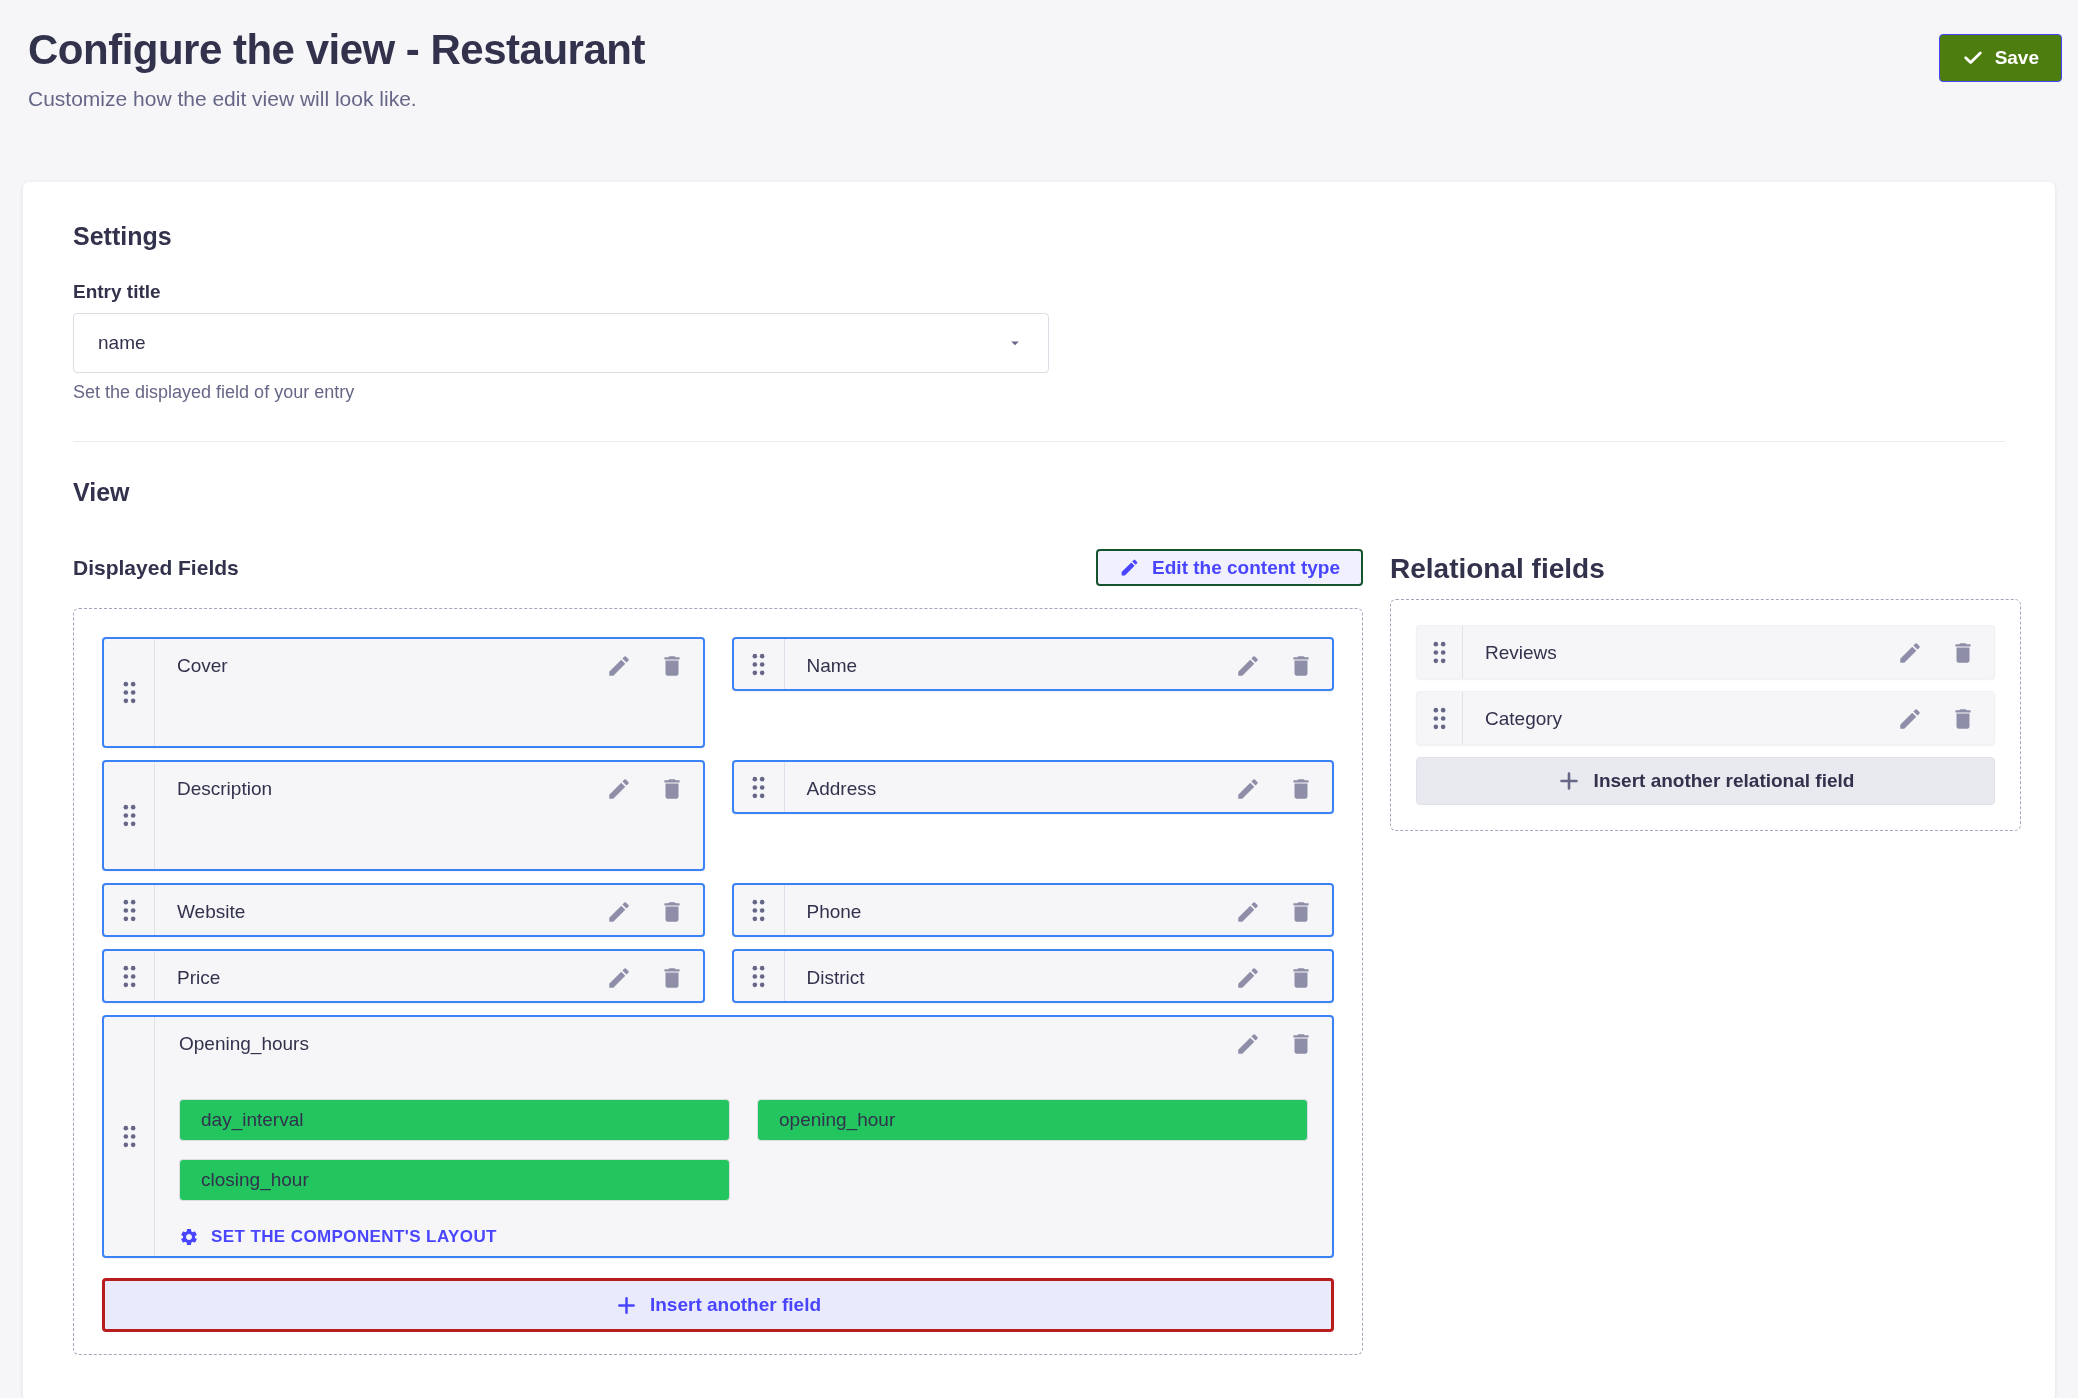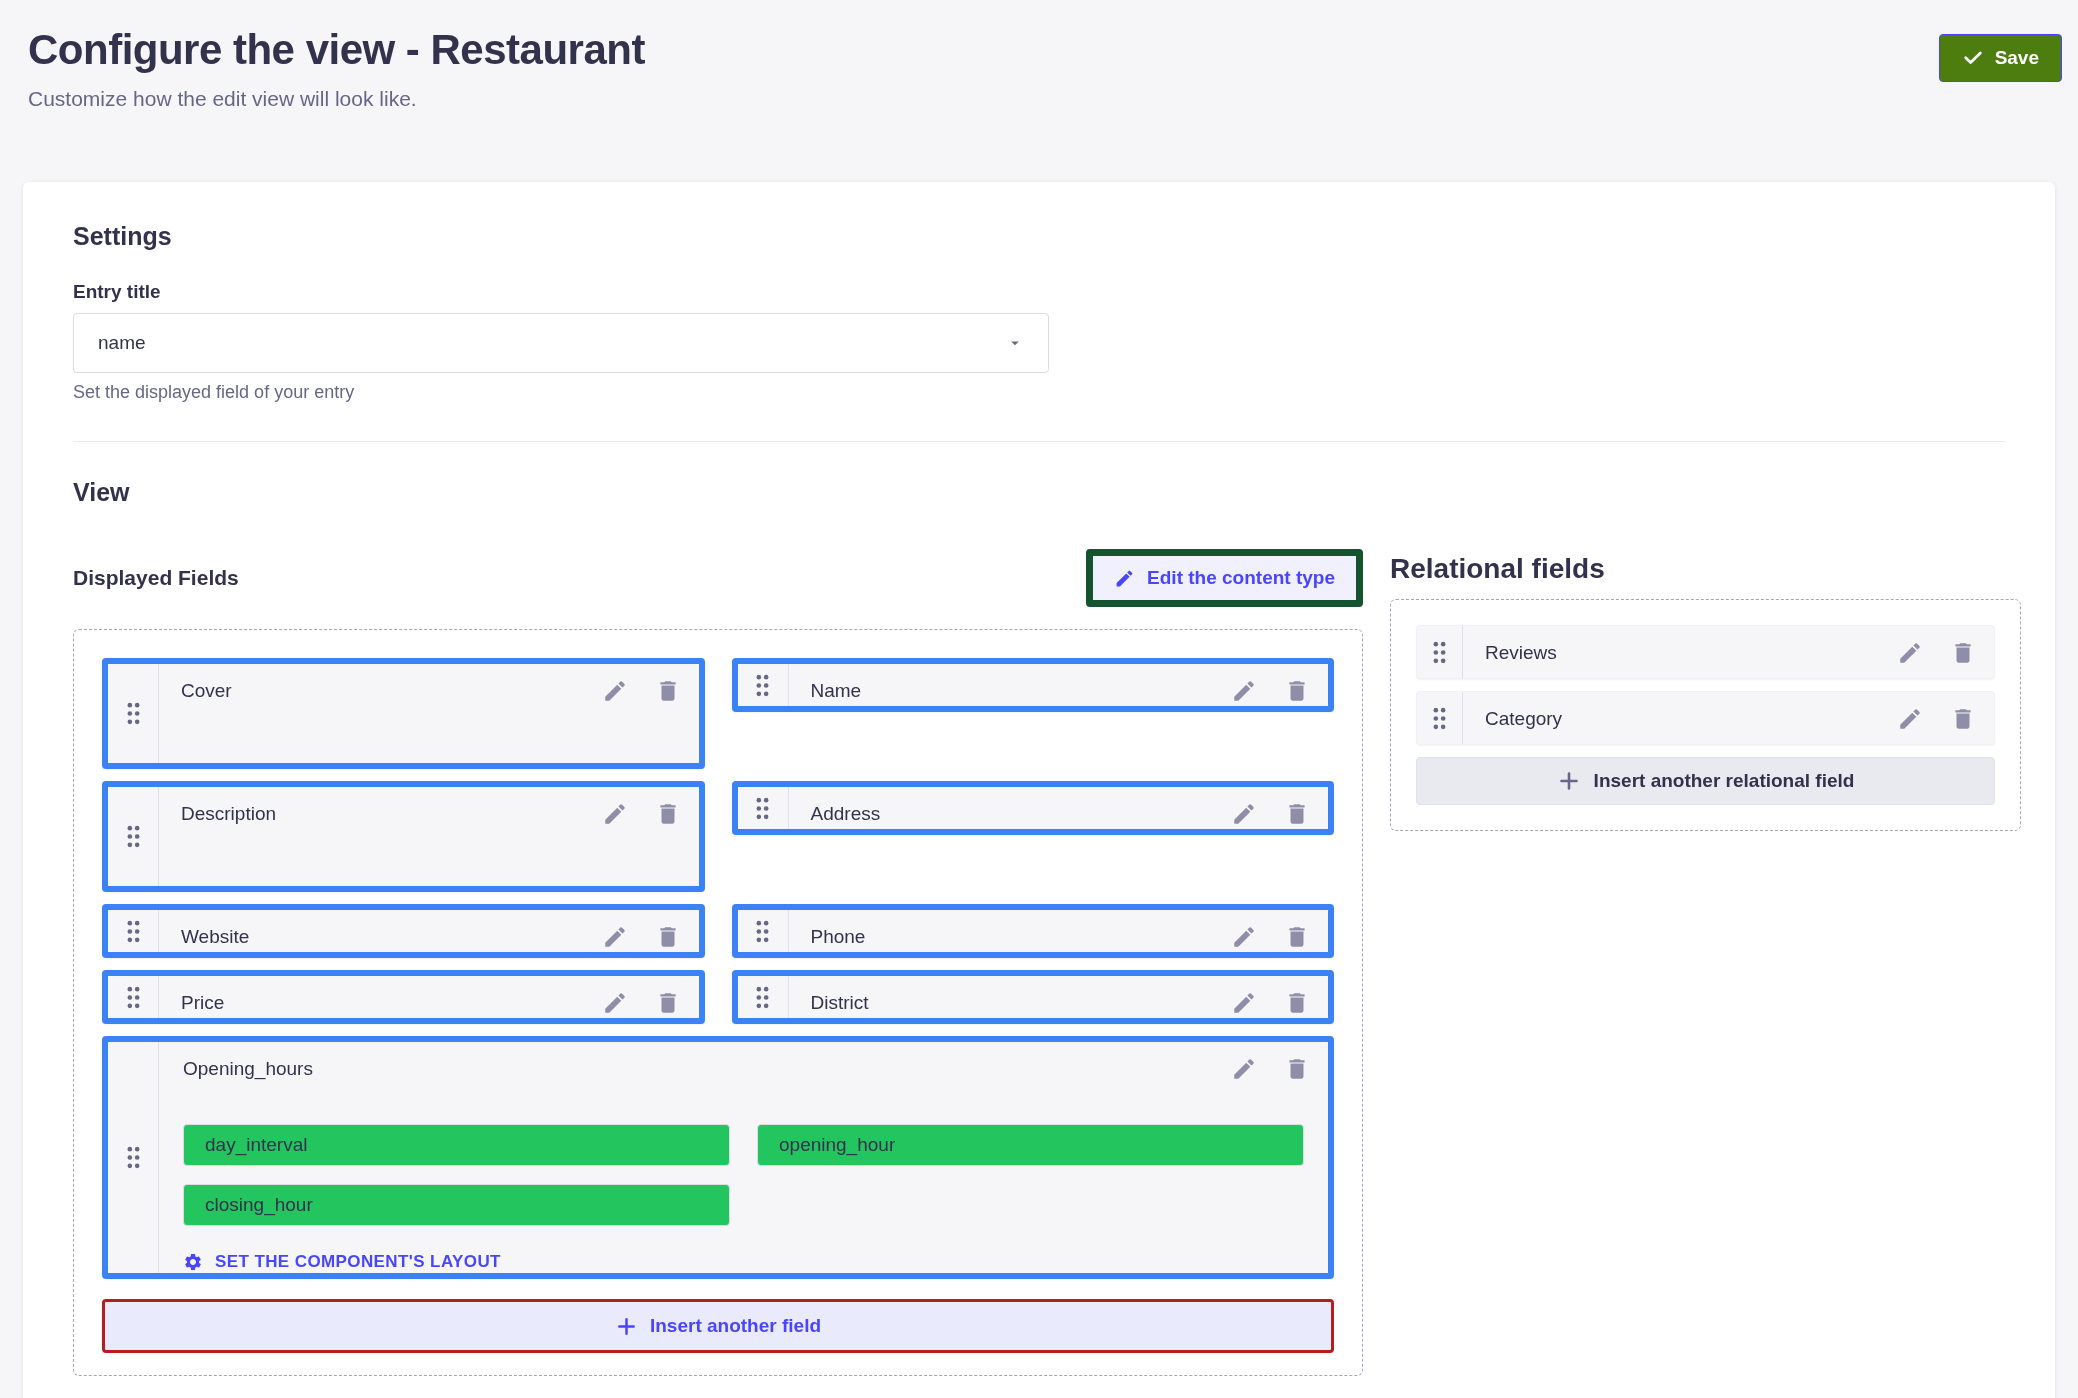--- a/index.html
+++ b/index.html
@@ -42,32 +42,32 @@
   .view-heading { margin: 36px 0 42px; }
 
   
   .columns { display: flex; gap: 27px; align-items: flex-start; }
   .left-col { width: 1290px; flex: none; }
   .right-col { width: 631px; flex: none; }
 
   .left-head { display: flex; justify-content: space-between; align-items: center; margin-bottom: 22px; }
   .group-label { font-size: 21px; font-weight: 700; color: #32324d; }
   .edit-btn {
-    background: #f0f0ff; border: 7px solid #14532d; color: #4945ff; border-radius: 4px;
-    height: 58px; padding: 0 21px; font-size: 19px; font-weight: 600;
+    background: #f0f0ff; border: 2px solid #14532d; color: #4945ff; border-radius: 4px;
+    height: 37px; padding: 0 21px; font-size: 19px; font-weight: 600;
     display: flex; align-items: center; gap: 12px; cursor: pointer;
     font-family: "Liberation Sans", sans-serif;
   }
 
   .dashed { border: 1px dashed #a5a5ba; border-radius: 6px; padding: 28px 28px 22px; }
   .fields-grid { display: grid; grid-template-columns: 1fr 1fr; column-gap: 27px; row-gap: 12px; align-items: start; }
 
   
   .fcard {
-    background: #f6f6f9; border: 6px solid #3b82f6; border-radius: 4px;
+    background: #f6f6f9; border: 2px solid #3b82f6; border-radius: 4px;
     display: flex; overflow: hidden; box-shadow: 0 1px 2px rgba(33,33,52,0.06);
   }
   .h-tall { height: 111px; }
   .h-short { height: 54px; }
   .handle-col {
     width: 51px; flex: none; display: flex; align-items: center; justify-content: center;
     border-right: 1px solid #e0e0ea; cursor: grab;
   }
   .fbody { flex: 1; display: flex; flex-direction: column; min-width: 0; }
   .frow { height: 54px; flex: none; display: flex; align-items: center; padding: 0 18px 0 22px; }

